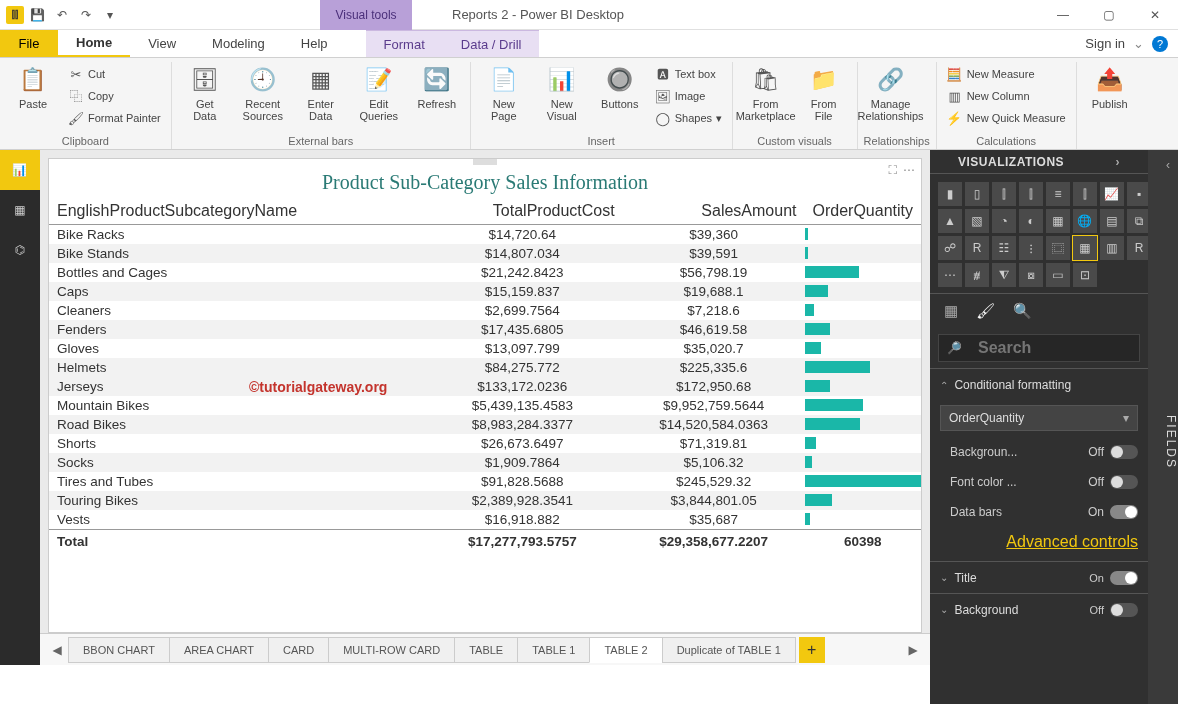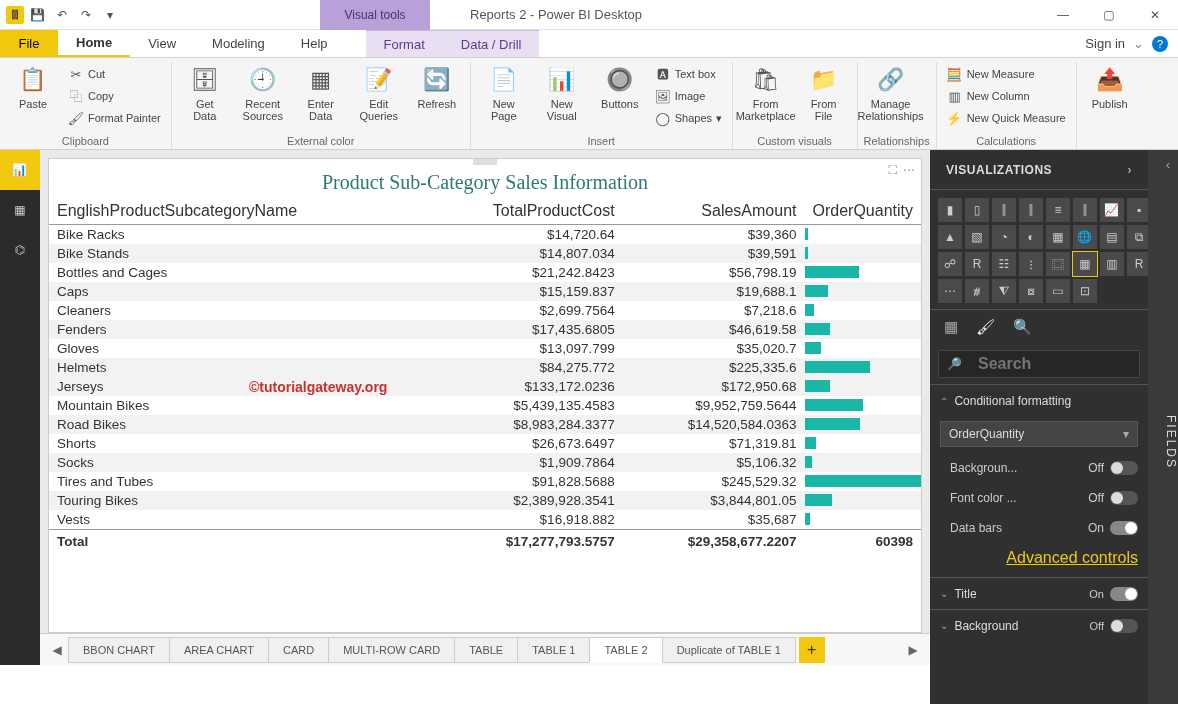--- a/index.html
+++ b/index.html
@@ -3,21 +3,21 @@
 <meta charset="utf-8">
 <style>
 * { box-sizing: border-box; margin: 0; padding: 0; font-family: "Segoe UI", Tahoma, sans-serif; }
 body { width: 1178px; height: 704px; background: #fff; overflow: hidden; font-size: 12px; color: #333; }
 
 
 .titlebar { height: 30px; background: #fff; display: flex; align-items: center; border-bottom: 1px solid #e0e0e0; }
 .tb-left { display:flex; align-items:center; gap: 4px; padding-left: 6px; }
 .tb-logo { width:18px; height:18px; background:#f2c80f; border-radius:2px; display:flex; align-items:center; justify-content:center; font-size:10px; font-weight:bold; color:#333; }
 .tb-icon { width:20px; height:20px; display:flex; align-items:center; justify-content:center; color:#555; cursor:pointer; }
-.tb-vtools { margin-left: 200px; width:110px; height:30px; background:#b8a0d8; color:#4a2f7a; display:flex; align-items:center; justify-content:center; font-size:12px; }
+.tb-vtools { margin-left: 200px; width:92px; height:30px; background:#b8a0d8; color:#4a2f7a; display:flex; align-items:center; justify-content:center; font-size:12px; }
 .tb-title { margin-left: 40px; font-size:13px; color:#555; }
 .tb-right { margin-left:auto; display:flex; }
 .tb-btn { width:46px; height:30px; display:flex; align-items:center; justify-content:center; color:#555; cursor:pointer; }
 
 
 .tabsrow { height: 28px; display:flex; align-items:stretch; border-bottom:1px solid #d0d0d0; background:#fff;}
 .filetab { width:58px; background:#f2c80f; color:#000; display:flex; align-items:center; justify-content:center; font-size:13px; cursor:pointer;}
 .tabitem { padding:0 18px; display:flex; align-items:center; font-size:13px; color:#444; cursor:pointer; border-right:0;}
 .tabitem.active { border-bottom:2px solid #f2c80f; font-weight:600; color:#333;}
 .tabitem.purple { background:#e8dff3; color:#5a3b8c; border-top: 1px solid #cbb8e0;}
@@ -44,37 +44,37 @@
 
 .canvaswrap { position:absolute; top:150px; left:40px; width:890px; height:515px; background:#eaeaea; display:flex; flex-direction:column;}
 .canvas { flex:1; background:#fff; margin:8px 8px 0 8px; border:1px solid #ccc; position:relative; overflow:hidden;}
 .canvas-handle { position:absolute; top:0; left:50%; transform:translateX(-50%); width:24px; height:6px; background:#ddd;}
 .canvas-actions { position:absolute; top:4px; right:6px; display:flex; gap:6px; color:#888; font-size:12px;}
 .report-title { text-align:center; color:#2a7a75; font-family: Georgia, serif; font-size:20px; padding:12px 0 4px;}
 .tbl { width:100%; font-family: Georgia, serif; font-size:14px; color:#333; border-collapse:collapse;}
 .tbl th { text-align:left; font-weight:normal; font-size:16px; padding:4px 8px; border-bottom:1px solid #999;}
 .tbl th.num { text-align:right;}
 .tbl td { padding:2px 8px; font-size:13.5px; border-bottom:0;}
-.tbl td.num { text-align:right;}
+.tbl td.num { text-align:center;}
 .tbl tr.even td { background:#f2f2f2;}
 .tbl tr.total td { font-weight:bold; border-top:1px solid #999; padding-top:4px;margin-top:43px;}
 .barcell { position:relative; width:110px;}
 .bar { position:absolute; left:0; top:3px; height:12px; background:#1ab7a8;}
 .watermark { position:absolute; top:220px; left:200px; color:#c4342d; font-weight:bold; font-size:14px; font-family:Arial;}
 
 
 .sheettabs { height:32px; background:#f7f7f7; border-top:1px solid #ccc; display:flex; align-items:center; padding:0 6px;}
 .navarrow { width:22px; height:22px; display:flex; align-items:center; justify-content:center; color:#666; cursor:pointer;}
 .sheettab { padding:0 14px; height:26px; display:flex; align-items:center; border:1px solid #ccc; background:#f0f0f0; margin-right:-1px; font-size:11px; color:#555; cursor:pointer;}
 .sheettab.active { background:#fff; border-bottom:1px solid #fff;}
 .addsheet { width:26px; height:26px; background:#f2c80f; display:flex; align-items:center; justify-content:center; font-size:16px; color:#333; margin-left:4px; cursor:pointer;}
 
 
 .rightpane { position:absolute; top:150px; left:930px; width:218px; height:554px; background:#303030; color:#ddd; display:flex; flex-direction:column; font-size:12px;}
-.rp-head { height:40px; border-bottom:1px solid #555; display:flex; align-items:center; padding:0 16px; font-weight:600; letter-spacing:0.5px;}
+.rp-head { height:24px; border-bottom:1px solid #555; display:flex; align-items:center; padding:0 28px; font-weight:600; letter-spacing:0.5px;}
 .rp-head .chev { margin-left:auto; color:#aaa;}
 .vizgrid { display:grid; grid-template-columns:repeat(8, 24px); gap:3px; padding:8px 8px 6px 8px;}
 .vizicon { width:24px; height:24px; background:#4a4a4a; display:flex; align-items:center; justify-content:center; font-size:12px; color:#ccc; cursor:pointer;}
 .vizicon.sel { outline:1px solid #f2c80f;}
 .tabicons { display:flex; gap:18px; padding:8px 14px; border-top:1px solid #555;}
 .tabicons span { color:#aaa; cursor:pointer; font-size:15px;}
 .tabicons span.active { color:#fff;}
 .searchbox { margin:6px 8px; height:28px; background:#262626; border:1px solid #444; display:flex; align-items:center; padding:0 8px; color:#aaa;}
 .searchbox input { background:transparent; border:0; outline:0; color:#ddd; font-size:16px; flex:1; margin-left:16px;font-weight:bold;}
 .accordion { border-top:1px solid #555;}
@@ -176,21 +176,21 @@
       <div class="ribbtn-lg">
           <div class="ico">📝</div>
           <div class="lbl" style="white-space:pre">Edit
 Queries</div>
         </div>
       <div class="ribbtn-lg">
           <div class="ico">🔄</div>
           <div class="lbl">Refresh</div>
         </div>
     </div>
-    <div class="ribgroup-label">External color</div>
+    <div class="ribgroup-label">External bars</div>
   </div>
   <div class="ribgroup">
     <div class="ribgroup-content">
       <div class="ribbtn-lg">
           <div class="ico">📄</div>
           <div class="lbl" style="white-space:pre">New
 Page</div>
         </div>
       <div class="ribbtn-lg">
           <div class="ico">📊</div>

